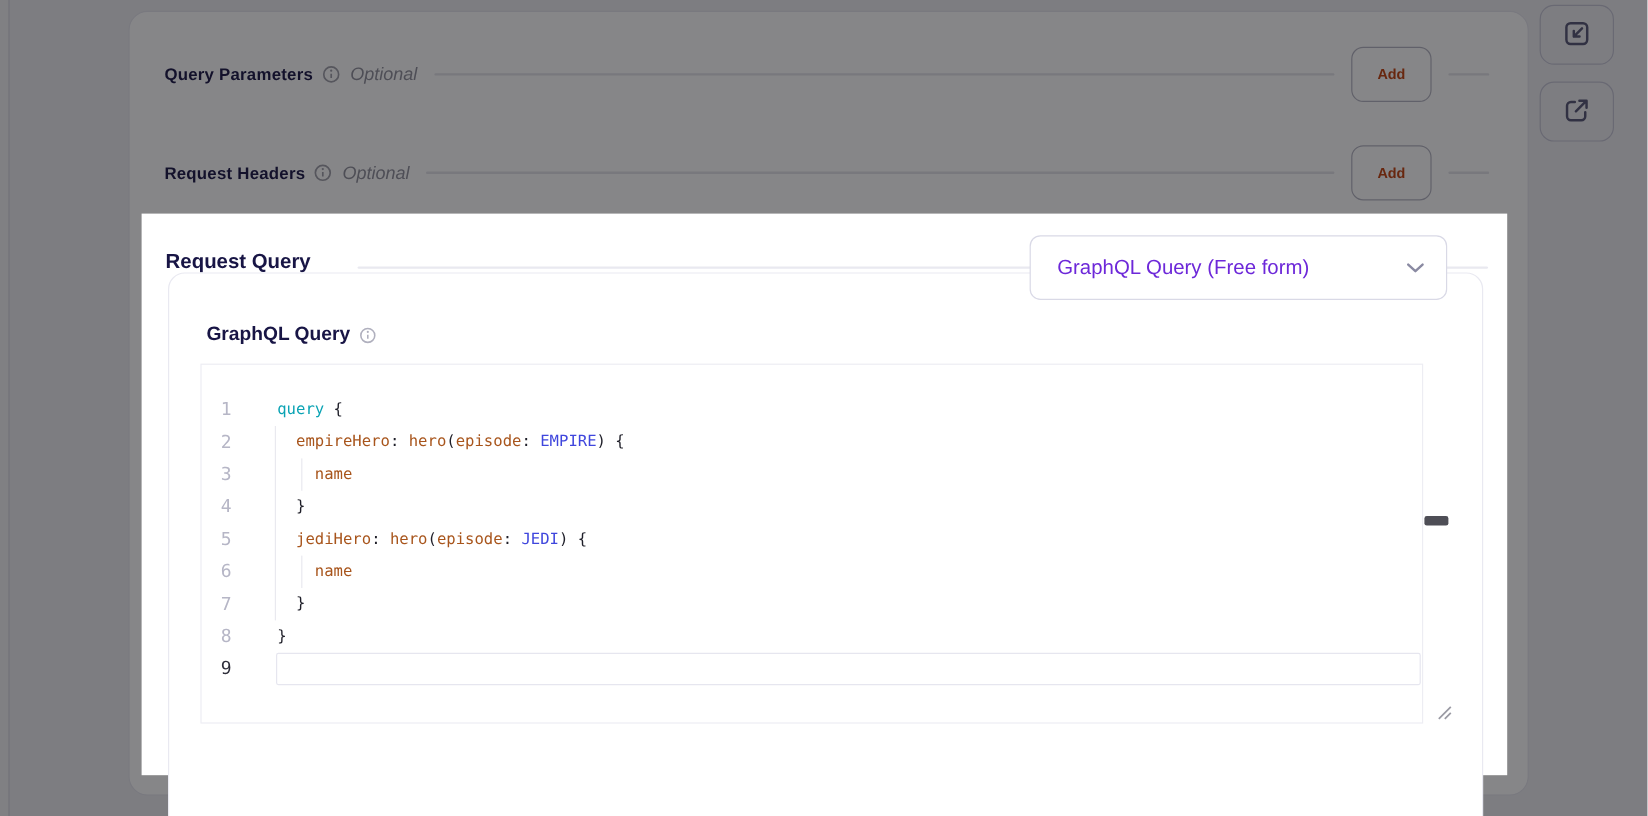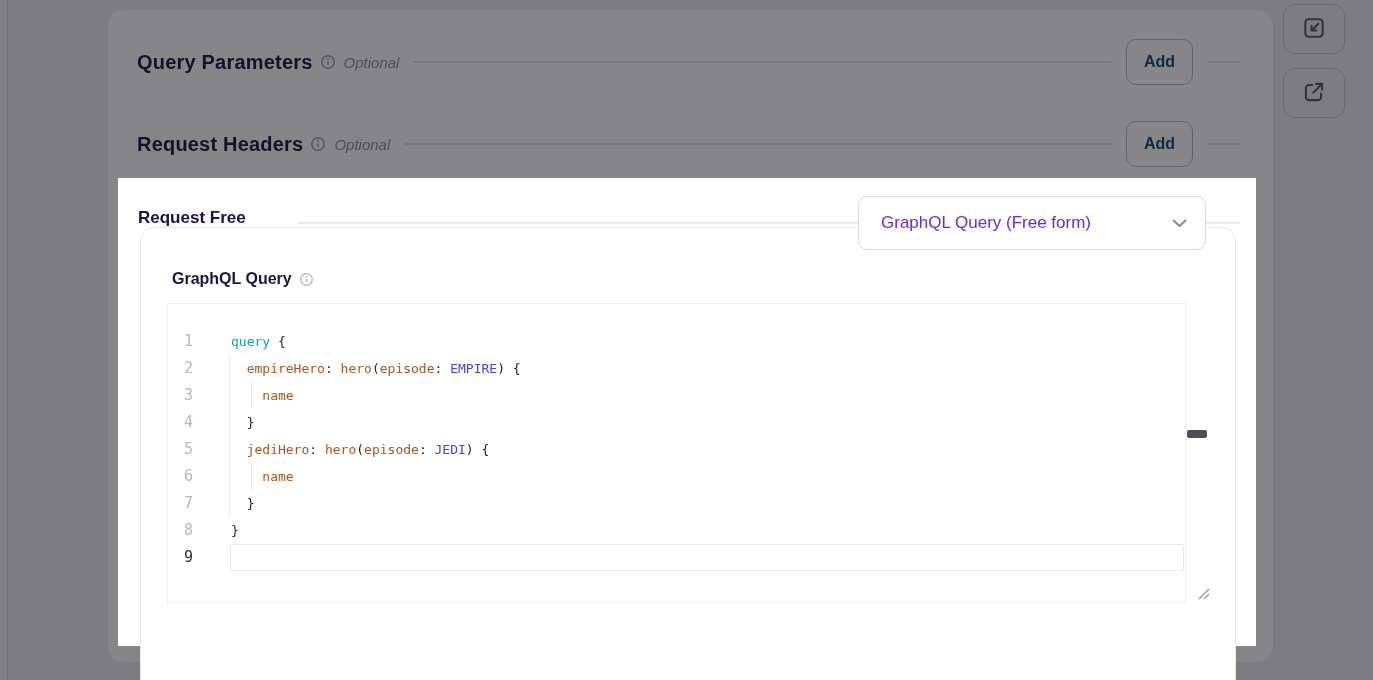--- a/index.html
+++ b/index.html
@@ -10,27 +10,27 @@
   html,body{width:1373px;height:680px;overflow:hidden;background:#ededf1;
     font-family:"Liberation Sans",sans-serif;}
   #stage{position:relative;width:1373px;height:680px;overflow:hidden;background:#ededf1;}
 
   
   .left-strip{position:absolute;left:0;top:0;width:8px;height:680px;background:#f2f2f5;border-right:1px solid #d5d5dc;}
   .page-card{position:absolute;left:107px;top:9px;width:1167px;height:654px;background:#fff;border:1px solid #e4e4ec;border-radius:16px;}
   .param-row{position:absolute;left:29px;width:1104px;height:46px;display:flex;align-items:center;}
   .param-row.row-0{top:29px;}
   .param-row.row-1{top:111px;}
-  .sec-title{font-size:20px;font-weight:700;color:var(--c-heading);letter-spacing:.2px;white-space:nowrap;}
+  .sec-title{font-size:14px;font-weight:700;color:var(--c-heading);letter-spacing:.2px;white-space:nowrap;}
   .hint{font-style:italic;font-size:15px;color:#8f8f9b;margin-left:8px;white-space:nowrap;text-align:right;}
   .hr{height:2px;background:#e2e2e8;border-radius:1px;}
   .hr.grow{flex:1;margin:0 14px;}
   .hr.tail{width:34px;margin-left:14px;}
   .add-btn{width:67px;height:46px;border:1px solid #b5b5c2;border-radius:10px;background:transparent;
-    font-size:16px;font-weight:600;color:#0c4a6e;display:flex;align-items:center;justify-content:center;cursor:pointer;font-family:inherit;}
+    font-size:12px;font-weight:600;color:#c2410c;display:flex;align-items:center;justify-content:center;cursor:pointer;font-family:inherit;}
   .side-btn{position:absolute;left:1283px;width:62px;height:50px;border:1.5px solid #c4c4d4;border-radius:12px;
     background:transparent;display:flex;align-items:center;justify-content:center;cursor:pointer;}
   .side-btn.b0{top:4px;} .side-btn.b1{top:68px;}
   .side-btn svg{stroke:#555574;fill:none;stroke-width:1.9;stroke-linecap:round;stroke-linejoin:round;}
 
   .info-i{display:inline-block;margin-left:7px;flex:0 0 auto;}
   .info-i svg{display:block;}
 
   
   .spotlight{position:absolute;left:118px;top:178px;width:1138px;height:468px;background:#fff;
@@ -116,21 +116,21 @@
   <button class="side-btn b1">
     <span>
       <svg width="26" height="26" viewBox="0 0 24 24">
         <path d="M10.5 5.5 H7.5 a3 3 0 0 0 -3 3 v8 a3 3 0 0 0 3 3 h8 a3 3 0 0 0 3 -3 v-3"></path>
         <path d="M14 4.5 h5.5 v5.5 M19.3 4.7 L11.3 12.7"></path>
       </svg>
     </span>
   </button>
 
   <div class="spotlight">
-    <div class="modal-title">Request Free</div>
+    <div class="modal-title">Request Query</div>
     <div class="modal-hr"></div>
 
     <div class="dropdown">
       <span class="dval">GraphQL Query (Free form)</span>
       <span class="chev">
         <svg width="15" height="9" viewBox="0 0 15 9">
             <path d="M1.5 1.5 L7.5 7 L13.5 1.5" stroke="#8a8aa2" stroke-width="2" fill="none" stroke-linecap="round" stroke-linejoin="round"></path>
           </svg>
       </span>
     </div>

